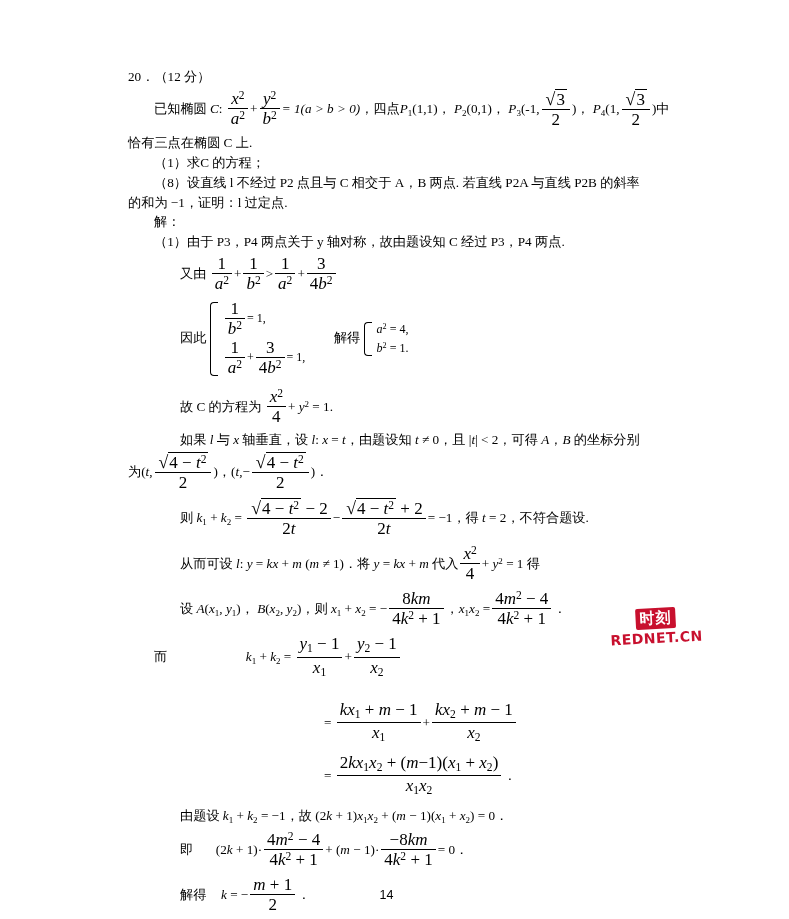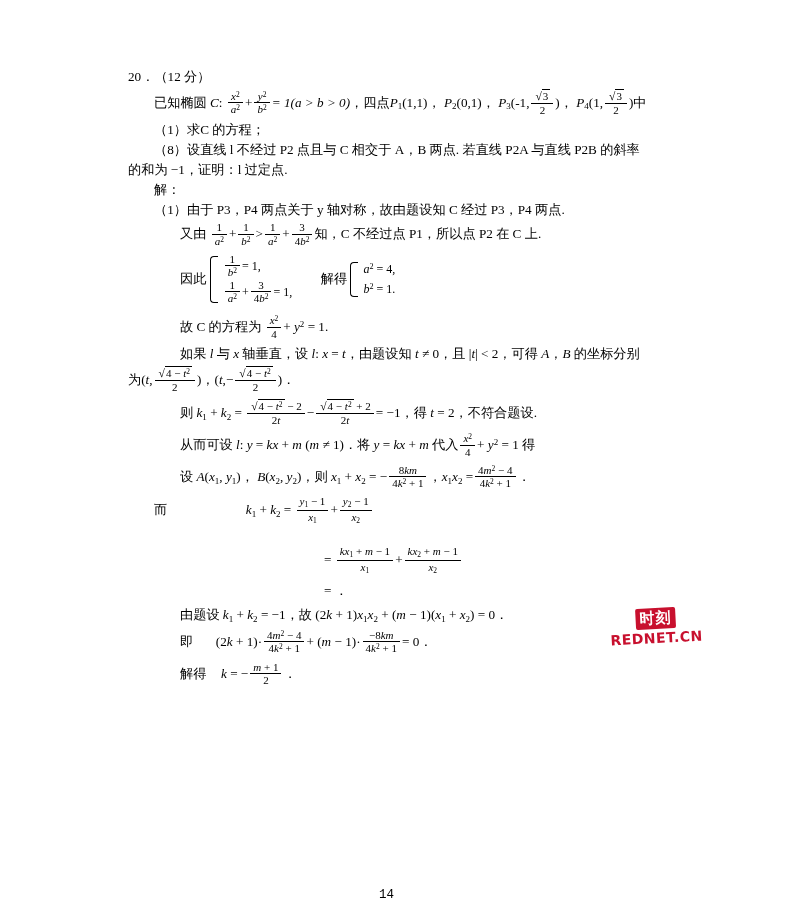--- a/index.html
+++ b/index.html
@@ -38,21 +38,21 @@
   .indent6 { padding-left: 160px; }
   .indent7 { padding-left: 196px; }
 
   
   .v { font-style: italic; }
   
   .frac {
     display: inline-block;
     vertical-align: middle;
     text-align: center;
-    font-size: 11px;
+    font-size: 17px;
     line-height: 1.12;
     margin: 0 2px;
     position: relative;
     top: -1px;
   }
   .frac .num { display: block; padding: 0 3px; border-bottom: 1px solid #000; }
   .frac .den { display: block; padding: 0 3px; }
   sub { font-size: 0.68em; vertical-align: -0.28em; }
   sup { font-size: 0.68em; vertical-align: 0.45em; }
   .sqrt {
@@ -114,21 +114,21 @@
     letter-spacing: 0.5px;
     margin-top: 1px;
   }
   .page-number {
     position: absolute;
     left: 0;
     right: 16px;
     top: 888px;
     text-align: center;
     font-size: 12.5px;
-    font-family: Liberation Mono, monospace;
+    font-family: Liberation Sans, sans-serif;
   }
 </style>
 </head>
 <body>
 
 <div class="page">
   <div class="content">
 
     <div class="line">
       <span>20</span><span>．</span><span>（12 分）</span>
@@ -148,37 +148,38 @@
       <span class="v">P</span><sub>3</sub><span>(-1,</span><span class="frac">
         <span class="num"><span class="sqrt"><span class="rad">√</span><span class="radicand">3</span></span></span>
         <span class="den">2</span>
       </span><span>)</span>，
       <span class="v">P</span><sub>4</sub><span>(1,</span><span class="frac">
         <span class="num"><span class="sqrt"><span class="rad">√</span><span class="radicand">3</span></span></span>
         <span class="den">2</span>
       </span><span>)</span><span>中</span>
     </div>
 
+    <div class="line">恰有三点在椭圆 C 上.</div>
     <div class="line indent1">（1）求C 的方程；</div>
     <div class="line indent1">（8）设直线 l 不经过 P2 点且与 C 相交于 A，B 两点. 若直线 P2A 与直线 P2B 的斜率</div>
     <div class="line">的和为 −1，证明：l 过定点.</div>
     <div class="line indent1">解：</div>
     <div class="line indent1">（1）由于 P3，P4 两点关于 y 轴对称，故由题设知 C 经过 P3，P4 两点.</div>
 
     <div class="line indent2">
       <span>又由</span>
       <span class="frac">
         <span class="num">1</span><span class="den"><span class="v">a</span><sup>2</sup></span>
       </span>+<span class="frac">
         <span class="num">1</span><span class="den"><span class="v">b</span><sup>2</sup></span>
       </span>&gt;<span class="frac">
         <span class="num">1</span><span class="den"><span class="v">a</span><sup>2</sup></span>
       </span>+<span class="frac">
         <span class="num">3</span><span class="den">4<span class="v">b</span><sup>2</sup></span>
-      </span><span>知，C 不经过点 P1，所以点 P2 在 C 上.</span>
+      </span>
     </div>
 
     <div class="line indent2" style="margin-bottom:10px;">
       <span>因此</span>
       <span class="sys">
         <span class="row"><span class="frac"><span class="num">1</span><span class="den"><span class="v">b</span><sup>2</sup></span></span>= 1,</span>
         <span class="row"><span class="frac"><span class="num">1</span><span class="den"><span class="v">a</span><sup>2</sup></span></span>+<span class="frac"><span class="num">3</span><span class="den">4<span class="v">b</span><sup>2</sup></span></span>= 1,</span>
       </span>
       <span style="display:inline-block;width:22px"></span>
       <span>解得</span>
@@ -253,21 +254,24 @@
       <span>=</span>
       <span class="frac">
         <span class="num"><span class="v">kx</span><sub>1</sub> + <span class="v">m</span> − 1</span><span class="den"><span class="v">x</span><sub>1</sub></span>
       </span>+<span class="frac">
         <span class="num"><span class="v">kx</span><sub>2</sub> + <span class="v">m</span> − 1</span><span class="den"><span class="v">x</span><sub>2</sub></span>
       </span>
     </div>
 
     <div class="line indent7" style="margin-bottom:10px;">
       <span>=</span>
-      <span>．</span>
+      <span class="frac">
+        <span class="num">2<span class="v">kx</span><sub>1</sub><span class="v">x</span><sub>2</sub> + (<span class="v">m</span>−1)(<span class="v">x</span><sub>1</sub> + <span class="v">x</span><sub>2</sub>)</span>
+        <span class="den"><span class="v">x</span><sub>1</sub><span class="v">x</span><sub>2</sub></span>
+      </span><span>．</span>
     </div>
 
     <div class="line indent2">
       <span>由题设 <span class="v">k</span><sub>1</sub> + <span class="v">k</span><sub>2</sub> = −1，故 (2<span class="v">k</span> + 1)<span class="v">x</span><sub>1</sub><span class="v">x</span><sub>2</sub> + (<span class="v">m</span> − 1)(<span class="v">x</span><sub>1</sub> + <span class="v">x</span><sub>2</sub>) = 0．</span>
     </div>
 
     <div class="line indent2">
       <span>即</span>
       <span style="display:inline-block;width:16px"></span>
       <span>(2<span class="v">k</span> + 1)·</span><span class="frac">

